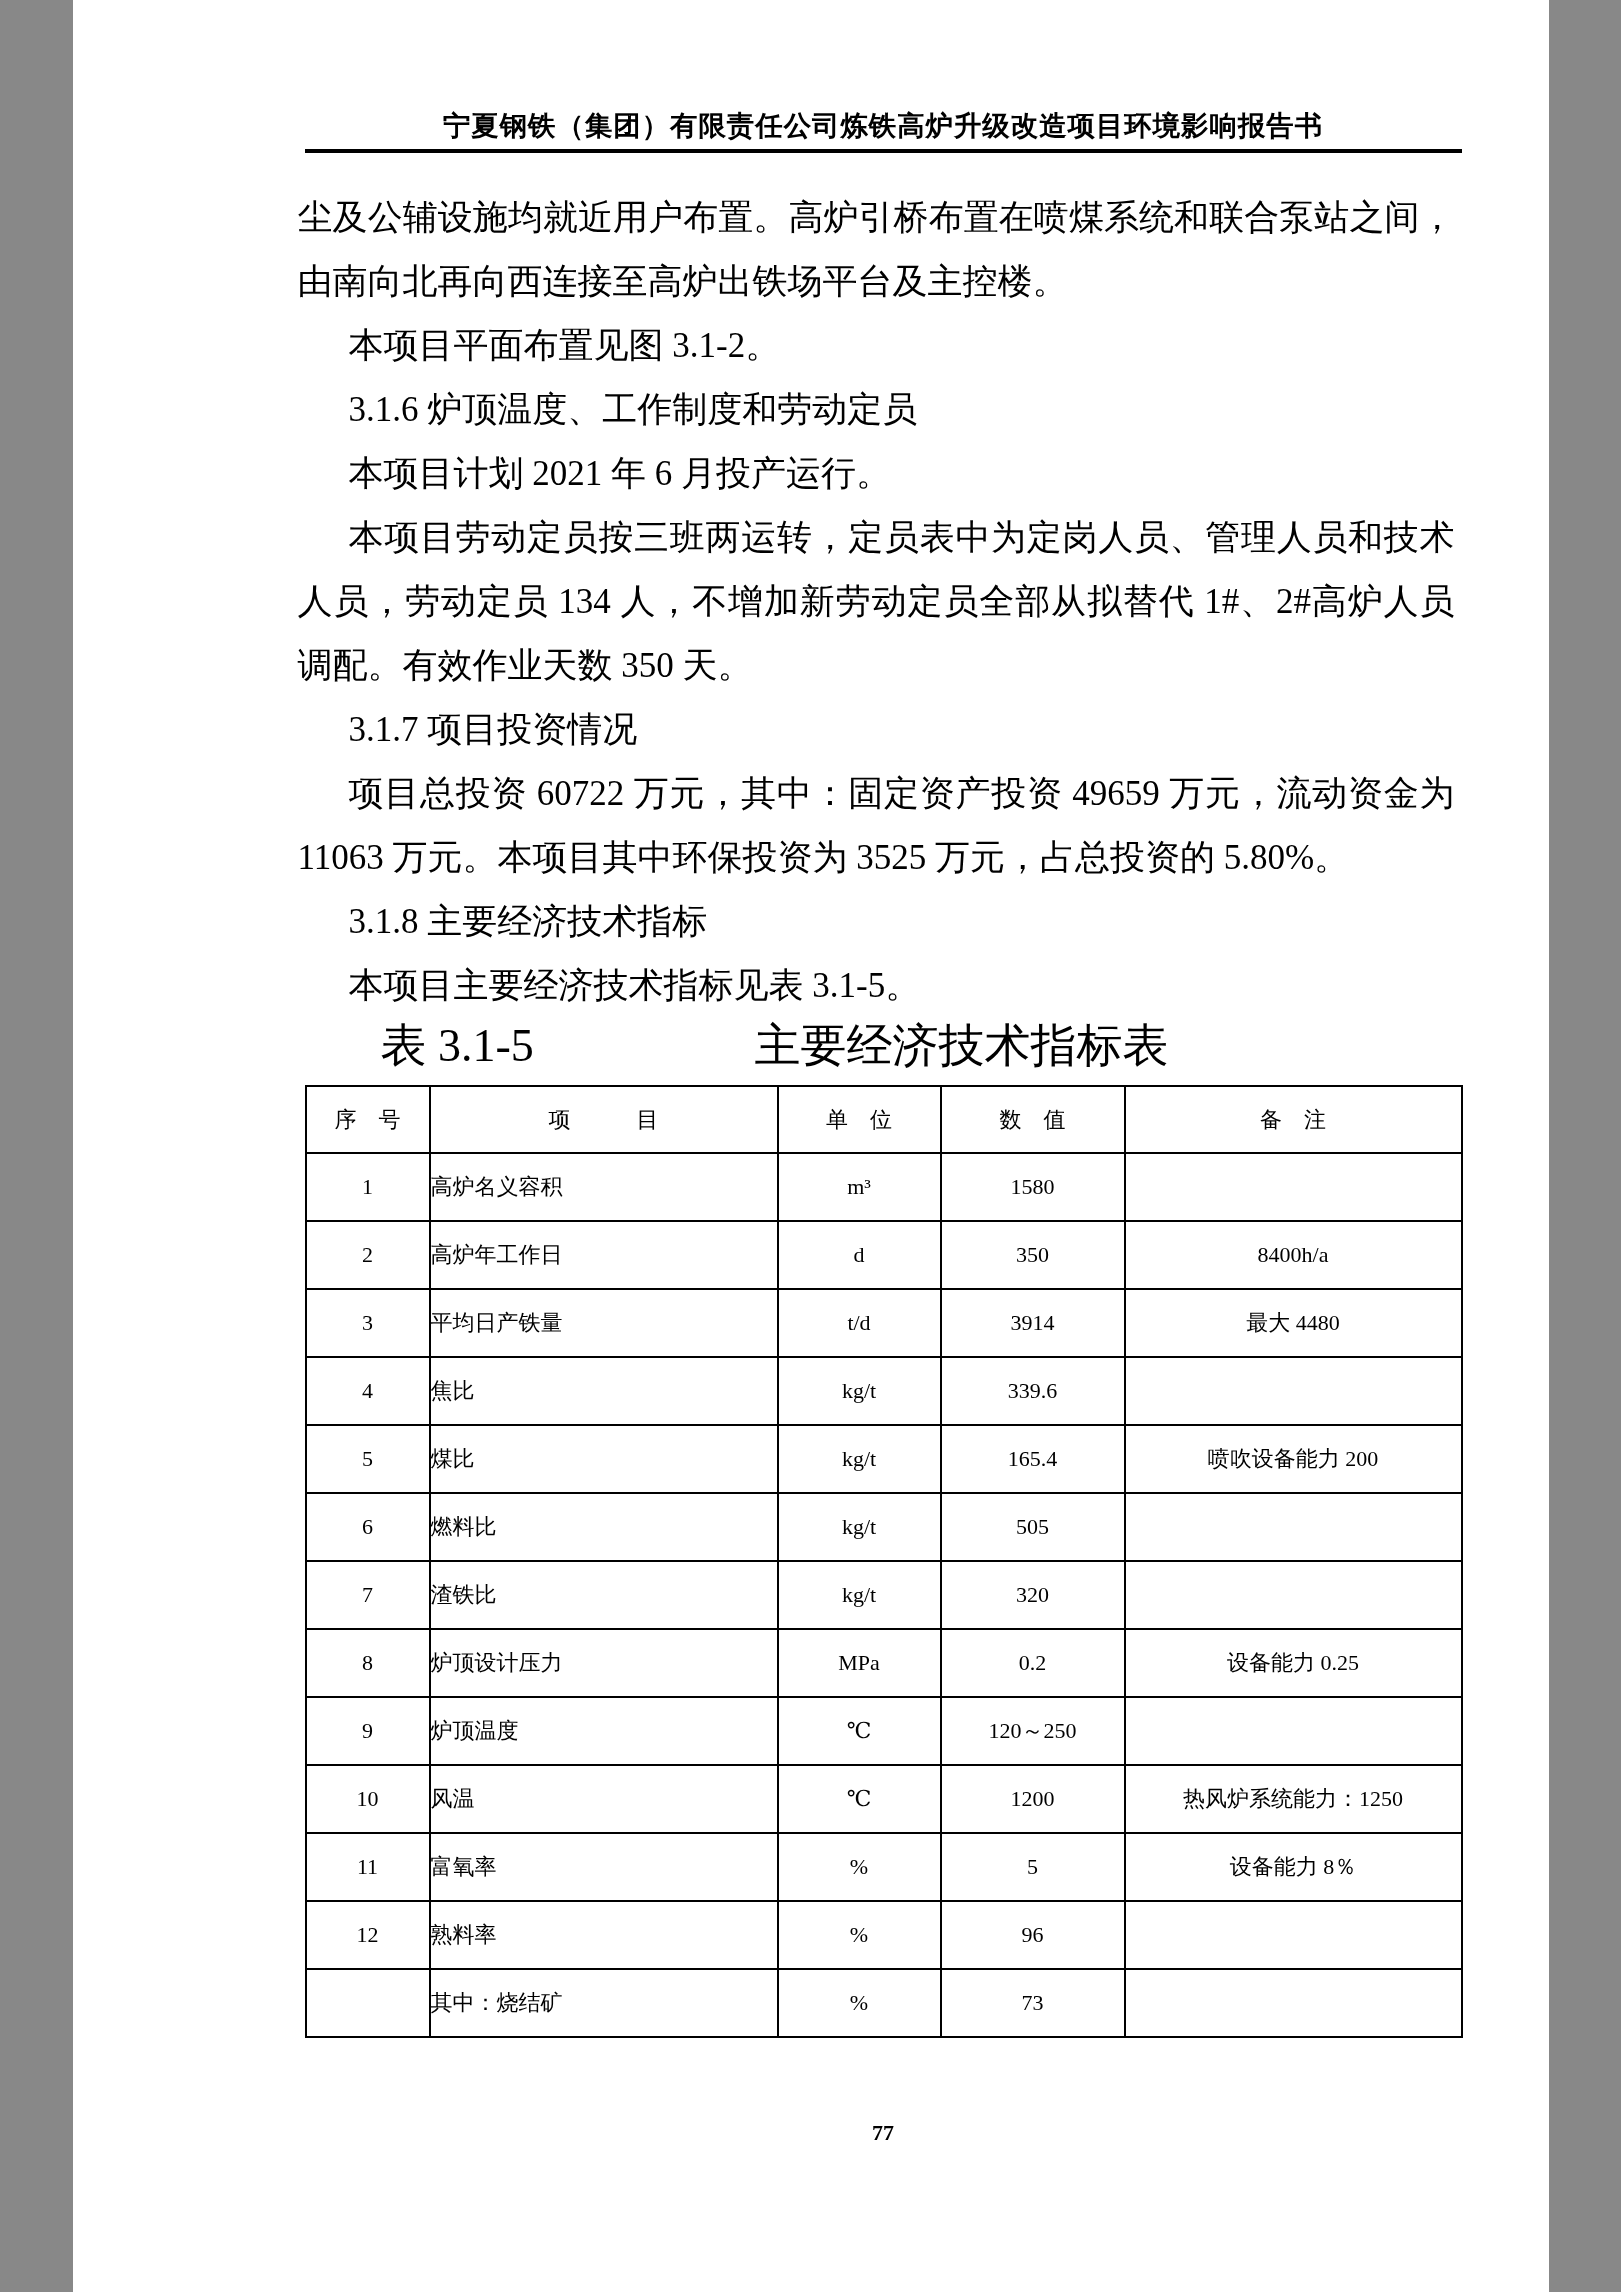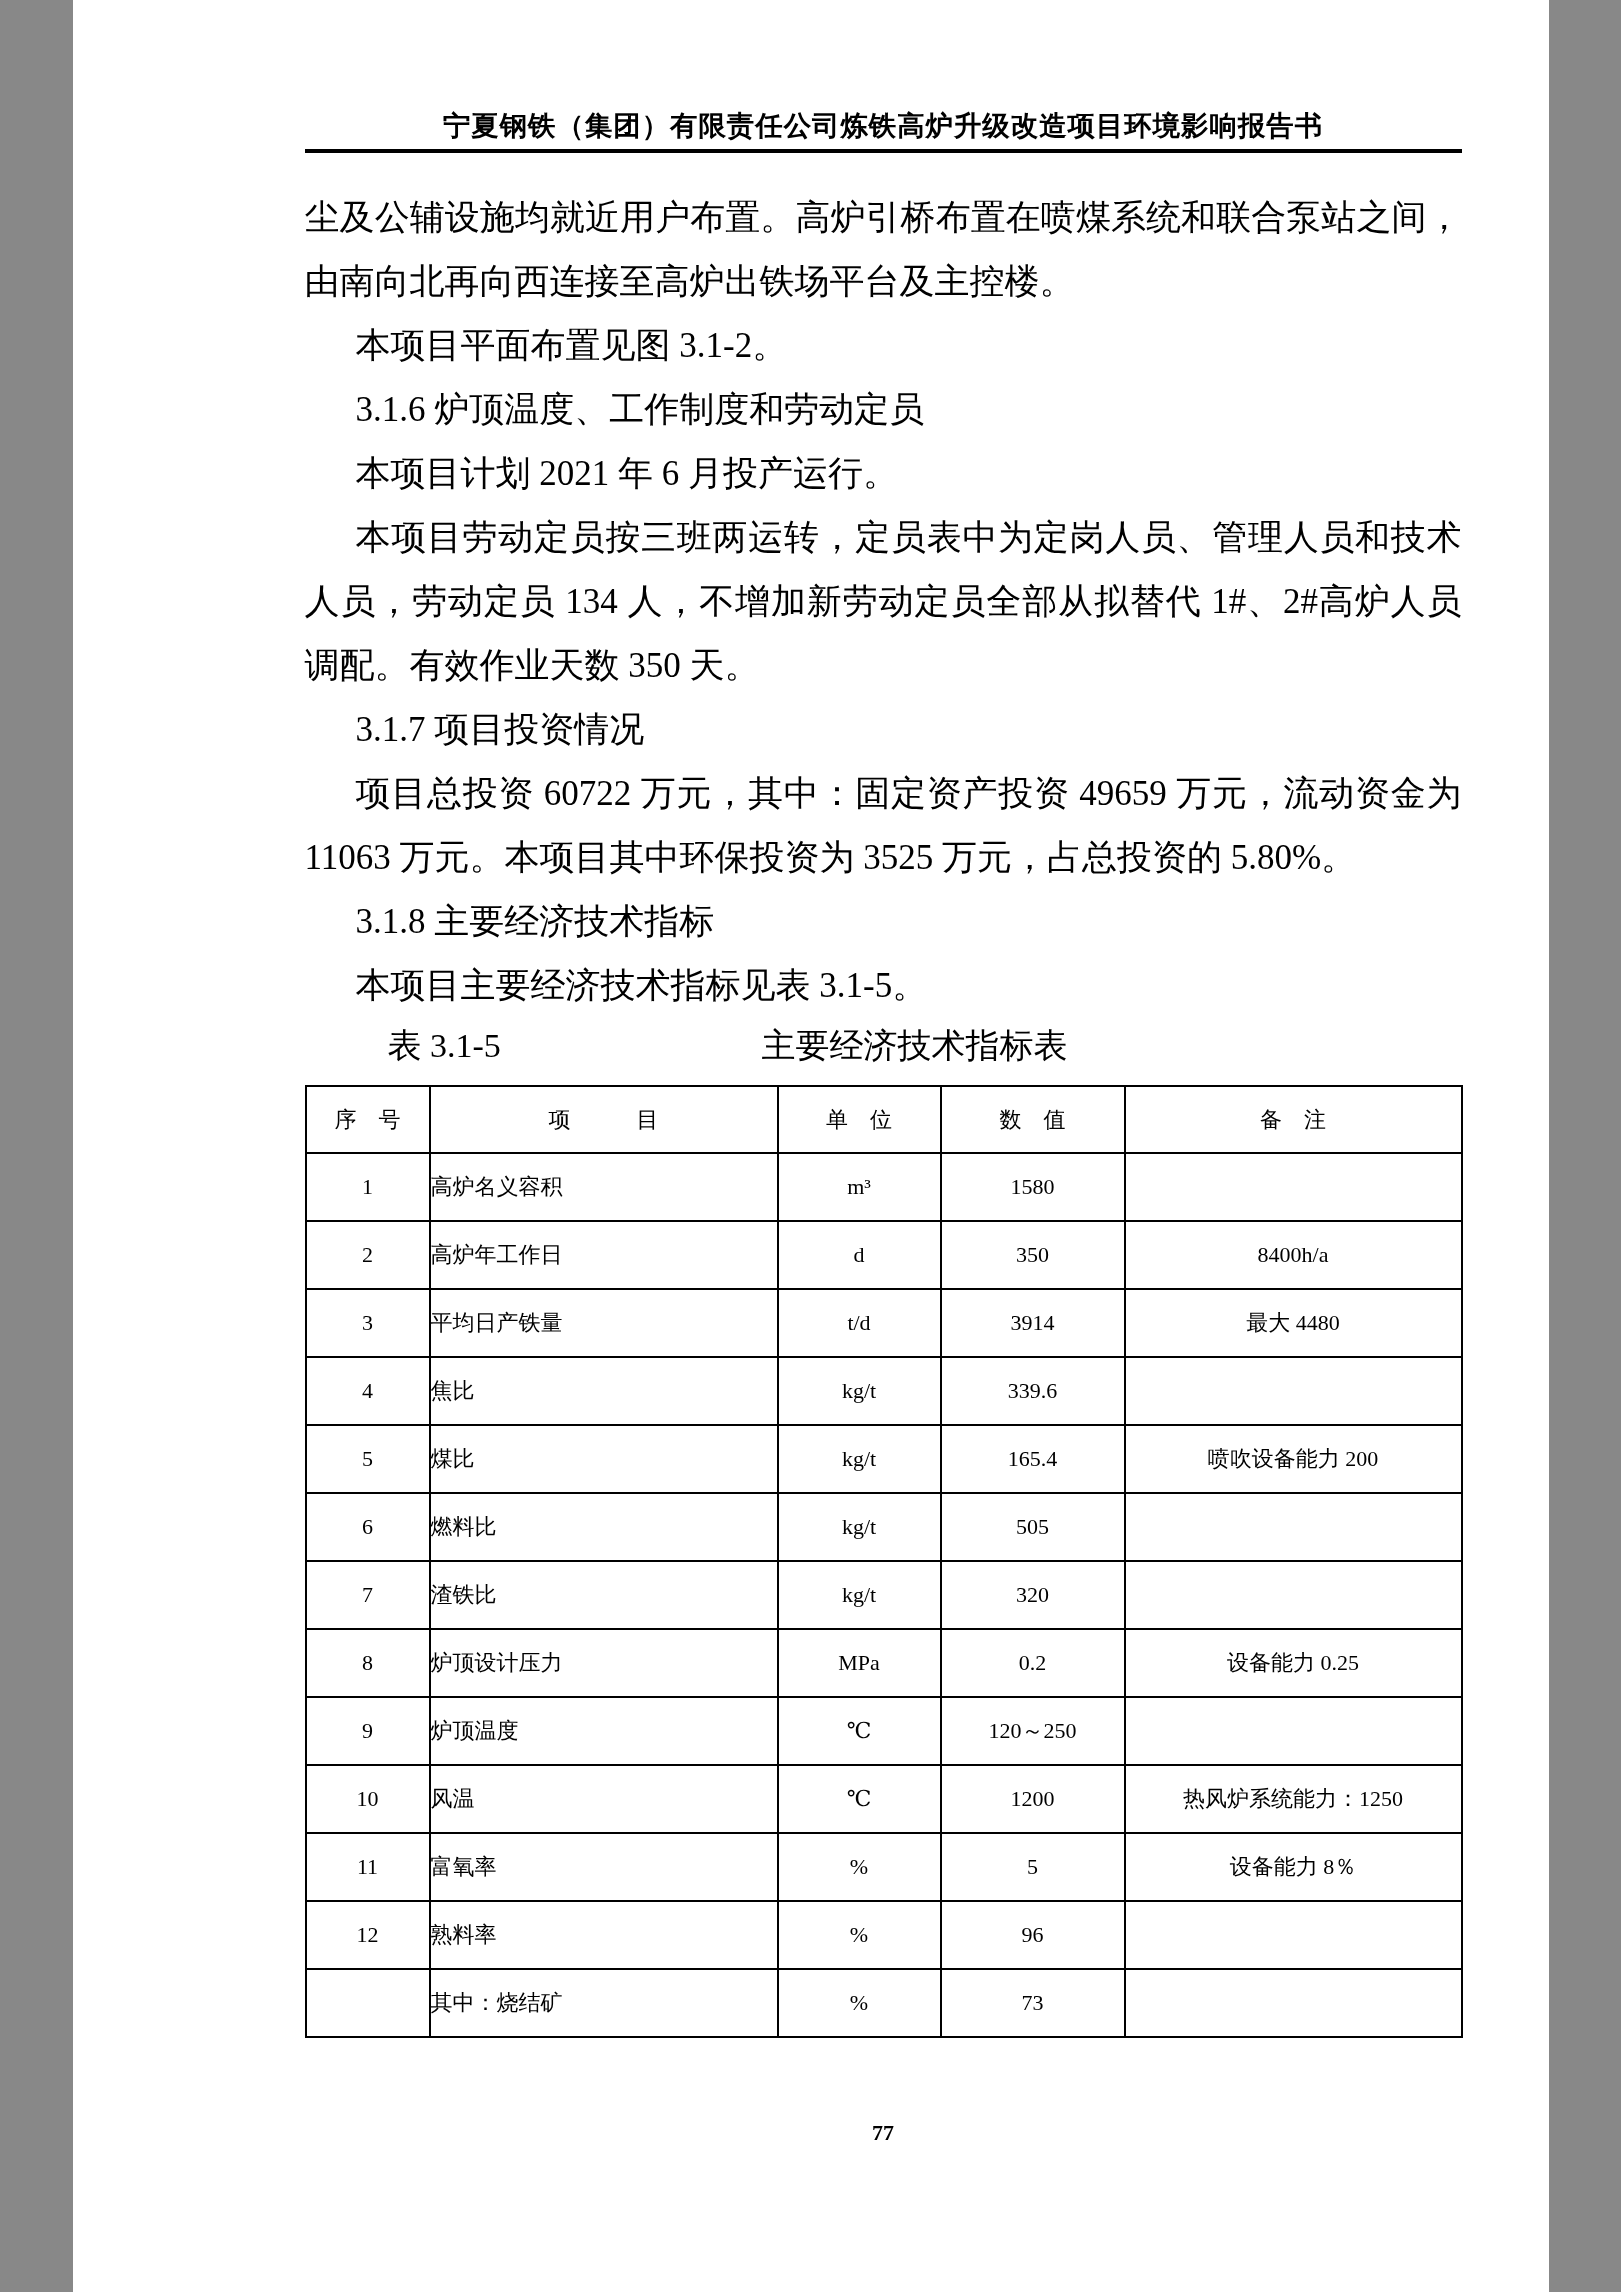--- a/index.html
+++ b/index.html
@@ -28,38 +28,38 @@
     position: absolute;
     top: 149px;
     left: 232px;
     width: 1157px;
     height: 3.9px;
     background: #000000;
   }
   .body-text {
     position: absolute;
     top: 186px;
-    left: 232px;
+    left: 225px;
     width: 1157px;
     font-size: 35px;
     line-height: 64px;
     text-align: justify;
   }
   .body-text p { margin: 0; }
   .body-text p.indent { text-indent: 51px; }
   .body-text p.noindent { text-indent: 0; }
   .body-text p.heading { text-indent: 51px; }
   .table-caption {
     position: absolute;
     top: 1014px;
-    left: 232px;
+    left: 225px;
     width: 1157px;
     height: 64px;
     line-height: 64px;
-    font-size: 34px;
+    font-size: 46px;
   }
   .table-caption .cap-label { position: absolute; left: 83px; top: 0; }
   .table-caption .cap-title { position: absolute; left: 457px; top: 0; }
   table.indicators {
     position: absolute;
     top: 1085px;
     left: 232px;
     width: 1157px;
     border-collapse: collapse;
     table-layout: fixed;

